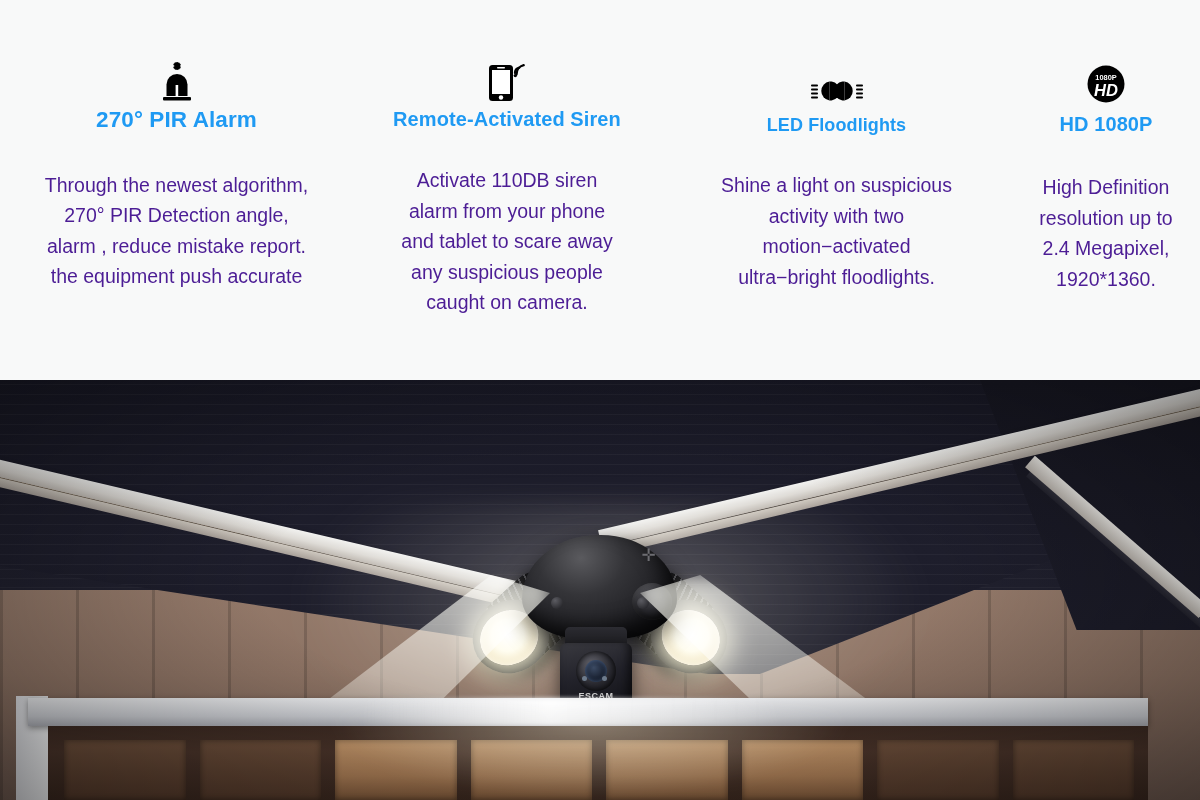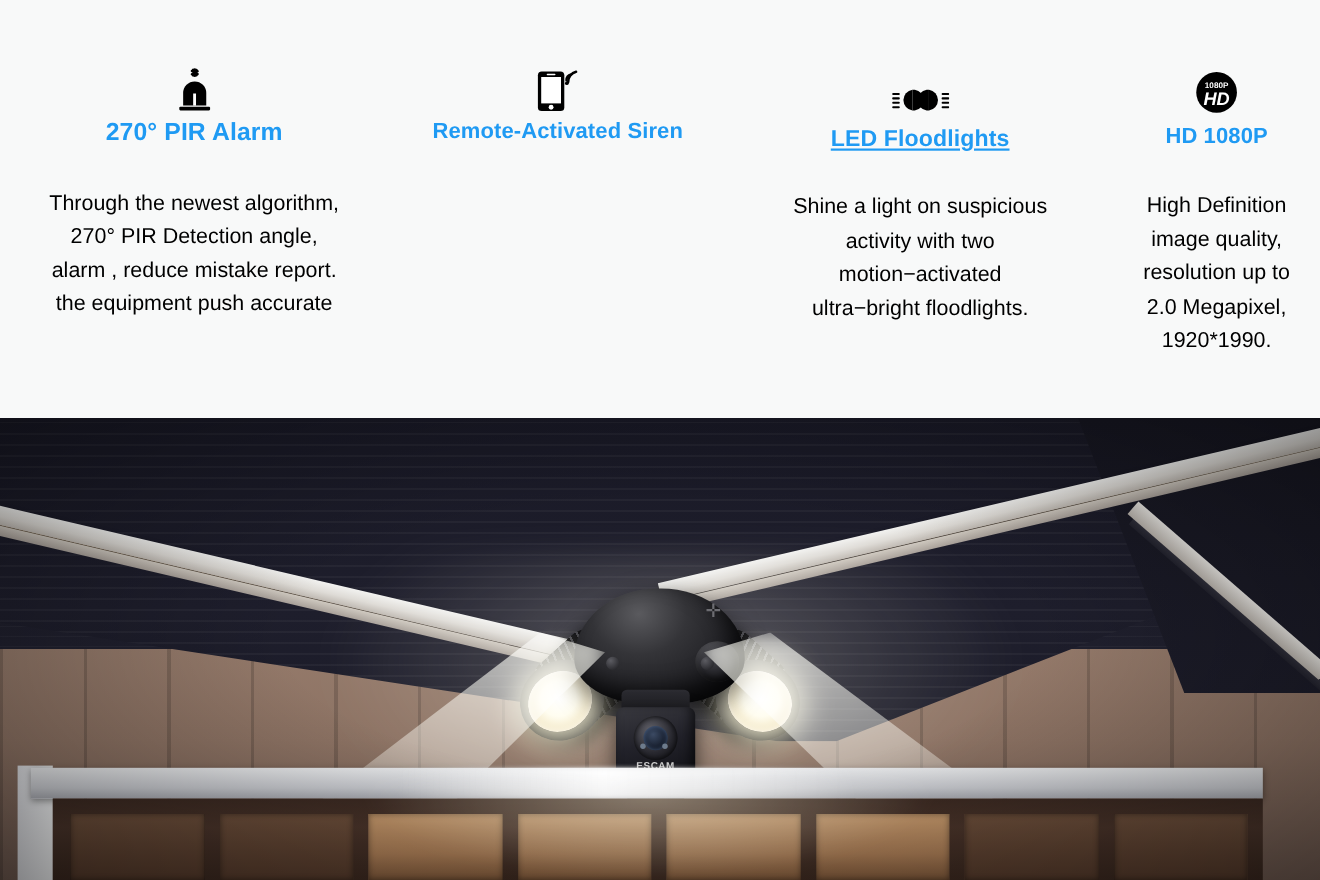--- a/index.html
+++ b/index.html
@@ -58,25 +58,25 @@
 
   .feat-title {
     color: #1f9af3;
     font-weight: bold;
     letter-spacing: .1px;
     white-space: nowrap;
     line-height: 1;
   }
   .title-0 { font-size: 22.5px; }
   .title-1 { font-size: 20px; margin-top: 2px; }
-  .title-2 { font-size: 21px;   margin-top: 13px; text-decoration: underline; }
+  .title-2 { font-size: 18px;   margin-top: 13px; }
   .title-3 { font-size: 20px;   margin-top: 11px; }
 
   .feat-body {
-    color: #000000;
+    color: #4c1d95;
     line-height: 30.5px;
     font-size: 19.5px;
     font-weight: 400;
   }
   .body-0 { margin-top: 38px; padding: 0 25px; }
   .body-1 { margin-top: 36px; padding: 0 18px; }
   .body-2 { margin-top: 36px; padding: 0 45px; }
   .body-3 { margin-top: 38px; padding: 0 14px; }
   .feat-body div { white-space: nowrap; }
 
@@ -436,20 +436,27 @@
             <rect x="5" y="9" width="18" height="24" fill="#fff"></rect>
             <circle cx="14" cy="36.5" r="2.2" fill="#fff"></circle>
             <rect x="10" y="6" width="8" height="1.5" rx=".7" fill="#fff"></rect>
             <path d="M28 12 a5.5 5.5 0 0 1 4.2 -5.4" stroke="#000" stroke-width="2.3" fill="none" stroke-linecap="round"></path>
             <path d="M29.5 13.5 a9.5 9.5 0 0 1 7.2 -9.3" stroke="#000" stroke-width="2.3" fill="none" stroke-linecap="round"></path>
             <circle cx="28.3" cy="14.6" r="1.7"></circle>
           </g>
         </svg>
       </div>
       <div class="feat-title title-1">Remote-Activated Siren</div>
+      <div class="feat-body body-1">
+        <div>Activate 110DB siren</div>
+        <div>alarm  from your phone</div>
+        <div>and tablet  to scare away</div>
+        <div>any suspicious people</div>
+        <div>caught on camera.</div>
+      </div>
     </div>
 
     <div class="feature-col col-2">
       <div class="icon-wrap">
         <svg class="svg-icon" width="52" height="24" viewBox="0 0 52 24" aria-hidden="true">
           <g fill="#000">
 
             <rect x="0" y="5.5" width="7" height="1.9" rx=".9"></rect>
             <rect x="0" y="9.5" width="7" height="1.9" rx=".9"></rect>
             <rect x="0" y="13.5" width="7" height="1.9" rx=".9"></rect>
@@ -481,24 +488,23 @@
       <div class="icon-wrap">
         <svg class="svg-icon" width="38" height="38" viewBox="0 0 38 38" aria-hidden="true">
           <circle cx="19" cy="19" r="18.5" fill="#000"></circle>
           <text x="19" y="15" text-anchor="middle" fill="#fff" font-family="Liberation Sans, sans-serif" font-size="7.4" font-weight="bold">1080P</text>
           <text x="19" y="30.5" text-anchor="middle" fill="#fff" font-family="Liberation Sans, sans-serif" font-size="16.5" font-weight="bold" font-style="italic">HD</text>
         </svg>
       </div>
       <div class="feat-title title-3">HD 1080P</div>
       <div class="feat-body body-3">
         <div>High Definition</div>
-        <div>image quality,</div>
         <div>resolution up to</div>
-        <div>2.0 Megapixel,</div>
-        <div>1920*1990.</div>
+        <div>2.4 Megapixel,</div>
+        <div>1920*1360.</div>
       </div>
     </div>
 
   </div>
 
   <div class="photo">
     <div class="photo-inner">
       <div class="wall"></div>
       <div class="roof-base"></div>
       <div class="gable"></div>

